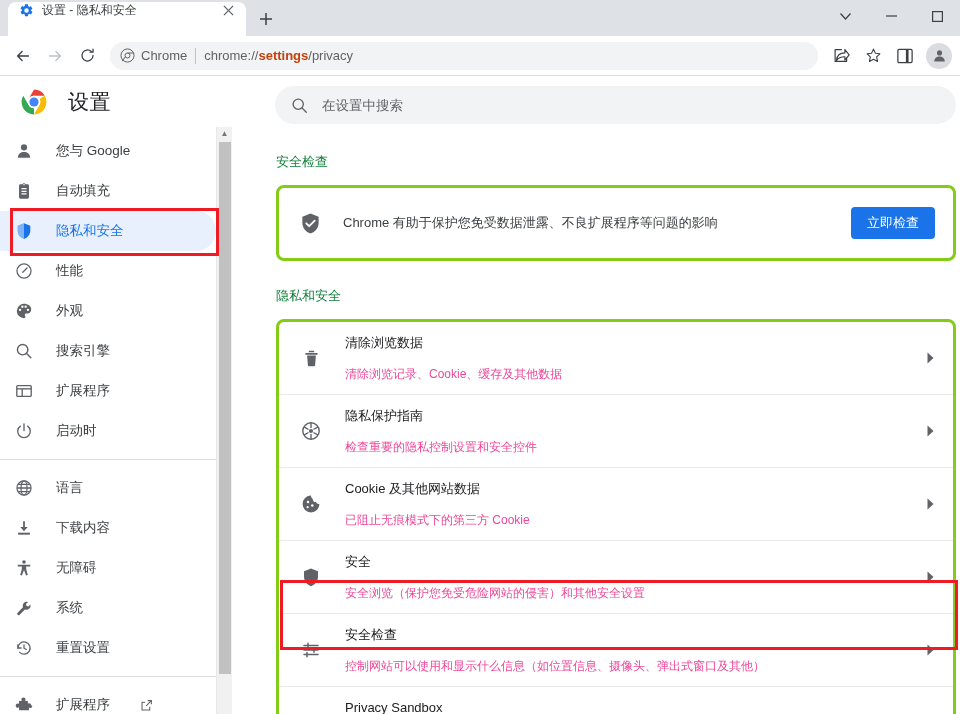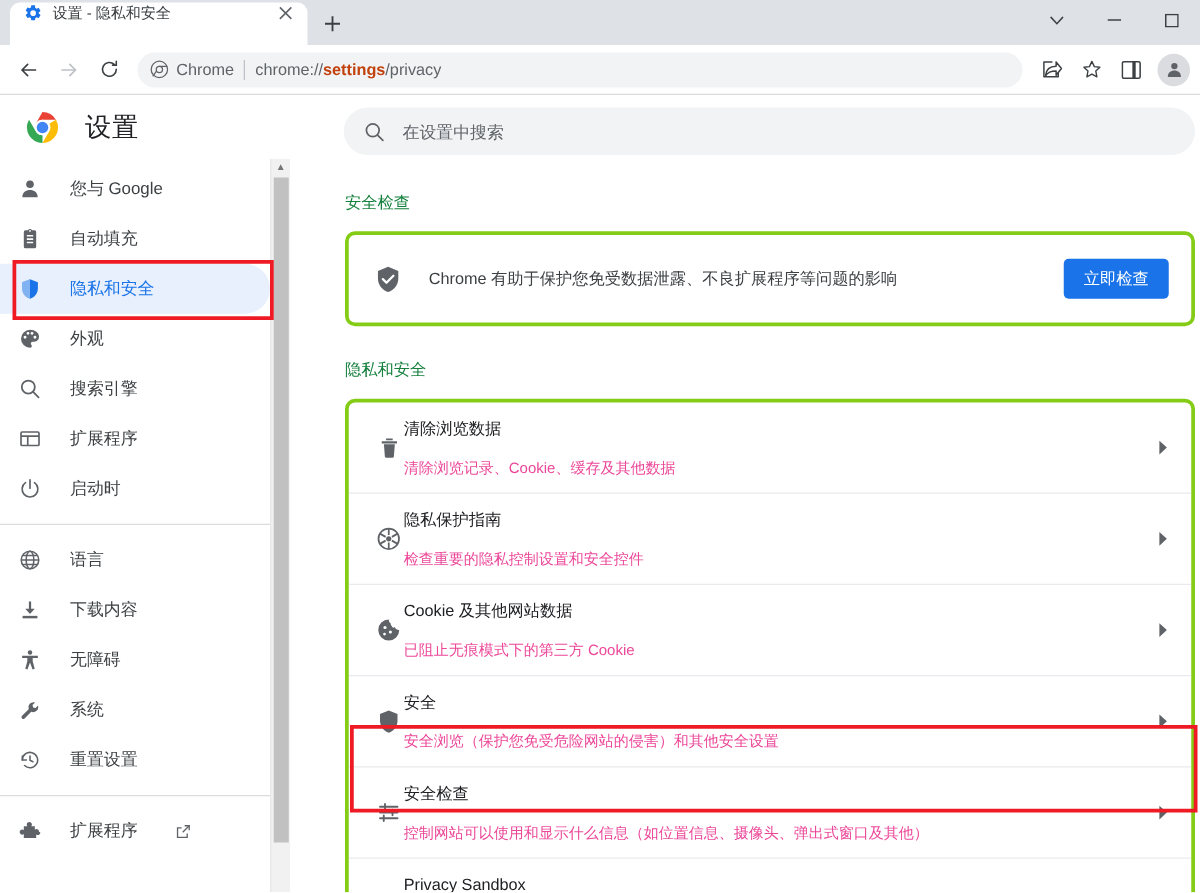--- a/index.html
+++ b/index.html
@@ -336,20 +336,21 @@
     font-family: "Liberation Sans", "DejaVu Sans", sans-serif;
     cursor: pointer;
     white-space: nowrap;
   }
 
   .setting-row {
     display: flex;
     align-items: center;
     min-height: 62px;
     padding: 11px 18px 11px 20px;
+    gap: 22px;
     border-bottom: 1px solid #e8eaed;
     position: relative;
     justify-content: flex-end;
   }
   .setting-row:last-child { border-bottom: none; }
   .row-icon {
     width: 24px; height: 24px;
     display: flex; align-items: center; justify-content: center;
     color: #5f6368;
     flex: 0 0 24px;
@@ -544,20 +545,29 @@
         <div class="nav-item selected">
           <span class="nav-icon">
             <svg width="18" height="18" viewBox="0 0 20 20" fill="#1a73e8">
               <path d="M10 1.5 L17 4.3 V9.5 C17 14 14.1 17.6 10 18.8 C5.9 17.6 3 14 3 9.5 V4.3 Z"></path>
               <path d="M10 1.5 L10 18.8 C5.9 17.6 3 14 3 9.5 V4.3 Z" fill="#ffffff" opacity="0.45"></path>
             </svg>
           </span>
           <span class="nav-label">隐私和安全</span>
         </div>
 
+        <div class="nav-item">
+          <span class="nav-icon">
+            <svg width="18" height="18" viewBox="0 0 20 20" stroke="#5f6368" stroke-width="1.4" fill="none">
+              <circle cx="10" cy="10" r="7.8"></circle>
+              <path d="M13.4 6.6 L8.6 11.4" stroke-linecap="round"></path>
+            </svg>
+          </span>
+          <span class="nav-label">性能</span>
+        </div>
 
         <div class="nav-item">
           <span class="nav-icon">
             <svg width="18" height="18" viewBox="0 0 20 20" fill="#5f6368">
               <path d="M10 2a8 8 0 000 16c.9 0 1.6-.7 1.6-1.6 0-.42-.16-.8-.42-1.08a1.57 1.57 0 01-.4-1.04c0-.88.72-1.6 1.6-1.6h1.9A4.72 4.72 0 0018 8C18 4.68 14.42 2 10 2zM5.6 10a1.3 1.3 0 110-2.6 1.3 1.3 0 010 2.6zm2.6-3.5a1.3 1.3 0 110-2.6 1.3 1.3 0 010 2.6zm3.6 0a1.3 1.3 0 110-2.6 1.3 1.3 0 010 2.6zm2.6 3.5a1.3 1.3 0 110-2.6 1.3 1.3 0 010 2.6z"></path>
             </svg>
           </span>
           <span class="nav-label">外观</span>
         </div>
 

